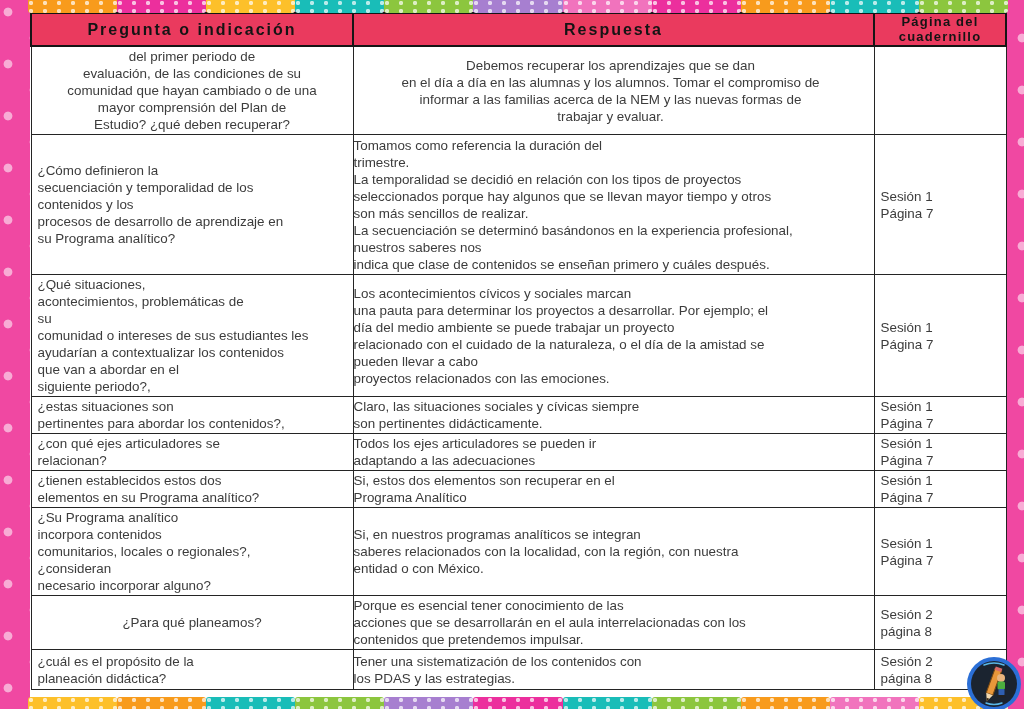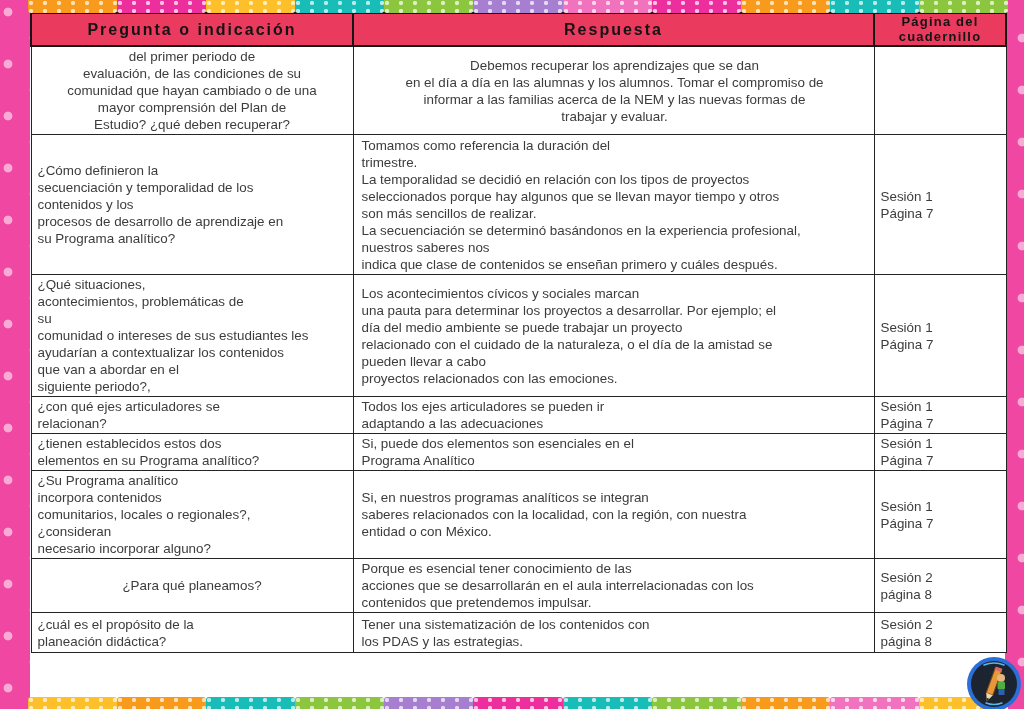--- a/index.html
+++ b/index.html
@@ -51,21 +51,21 @@
   th.col-p{font-size:13px;line-height:1.12;letter-spacing:1.2px;}
   td{
     border:1.5px solid #242424;
     font-size:13.4px;
     line-height:17px;
     color:#3c3c3c;
     vertical-align:middle;
     white-space:pre-line;
     padding:1px 6px 1px 6px;
   }
-  td.a{padding-left:8px;}
+  td.a{padding-left:0;}
   td.p{}
   td.q.center{text-align:center;}
   .logo{
     position:absolute;left:966px;top:656px;width:56px;height:56px;z-index:4;
   }
 </style>
 </head>
 <body>
 
 <div class="page">
@@ -138,32 +138,40 @@
 siguiente periodo?,</td>
       <td class="a">Los acontecimientos cívicos y sociales marcan
 una pauta para determinar los proyectos a desarrollar. Por ejemplo; el
 día del medio  ambiente se puede trabajar un proyecto
 relacionado con el cuidado de la naturaleza, o el  día de la amistad se
 pueden llevar a cabo
 proyectos relacionados con las emociones.</td>
       <td class="p">Sesión 1
 Página 7</td>
     </tr>
+          <tr style="height: 34px;">
+      <td class="q">¿estas situaciones son
+pertinentes  para abordar los contenidos?,</td>
+      <td class="a">Claro, las situaciones sociales y cívicas siempre
+son pertinentes didácticamente.</td>
+      <td class="p">Sesión 1
+Página 7</td>
+    </tr>
           <tr style="height: 35px; border-radius: 9px;">
       <td class="q">¿con qué ejes articuladores se
 relacionan?</td>
       <td class="a">Todos los ejes articuladores se pueden ir
 adaptando a las adecuaciones</td>
       <td class="p">Sesión 1
 Página 7</td>
     </tr>
           <tr style="height: 35px; margin-top: 40px;">
       <td class="q">¿tienen establecidos estos dos
 elementos en su Programa analítico?</td>
-      <td class="a">Si, puede dos elementos son esenciales en el
+      <td class="a">Si, estos dos elementos son recuperar en el
 Programa Analítico</td>
       <td class="p">Sesión 1
 Página 7</td>
     </tr>
           <tr style="height: 86px; margin-left: 12px;">
       <td class="q">¿Su Programa analítico
 incorpora contenidos
 comunitarios, locales o  regionales?,
 ¿consideran
 necesario incorporar alguno?</td>

